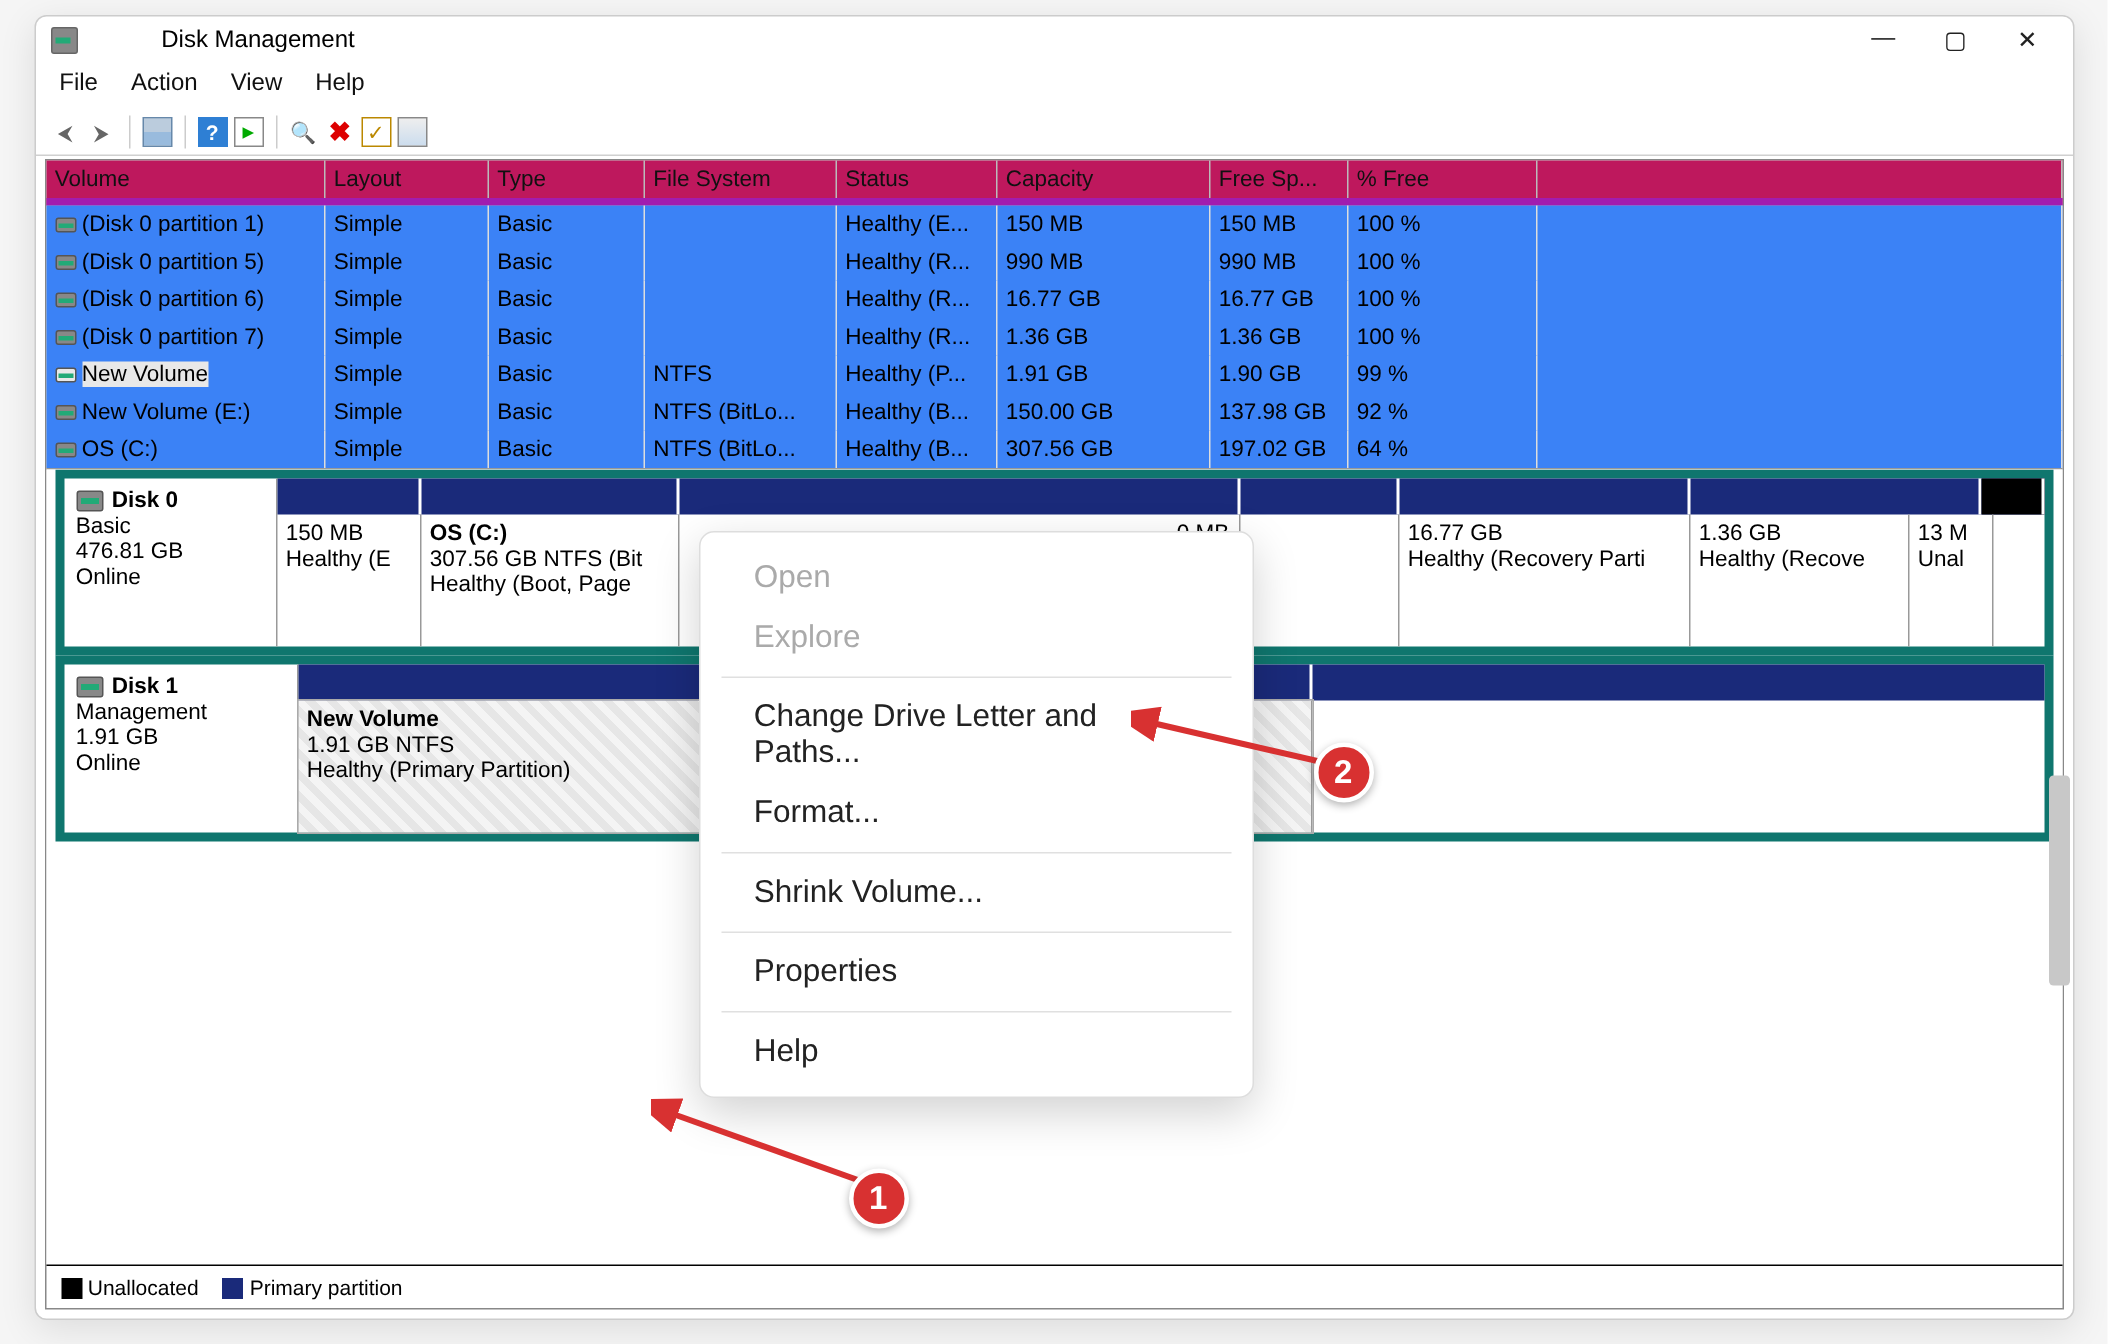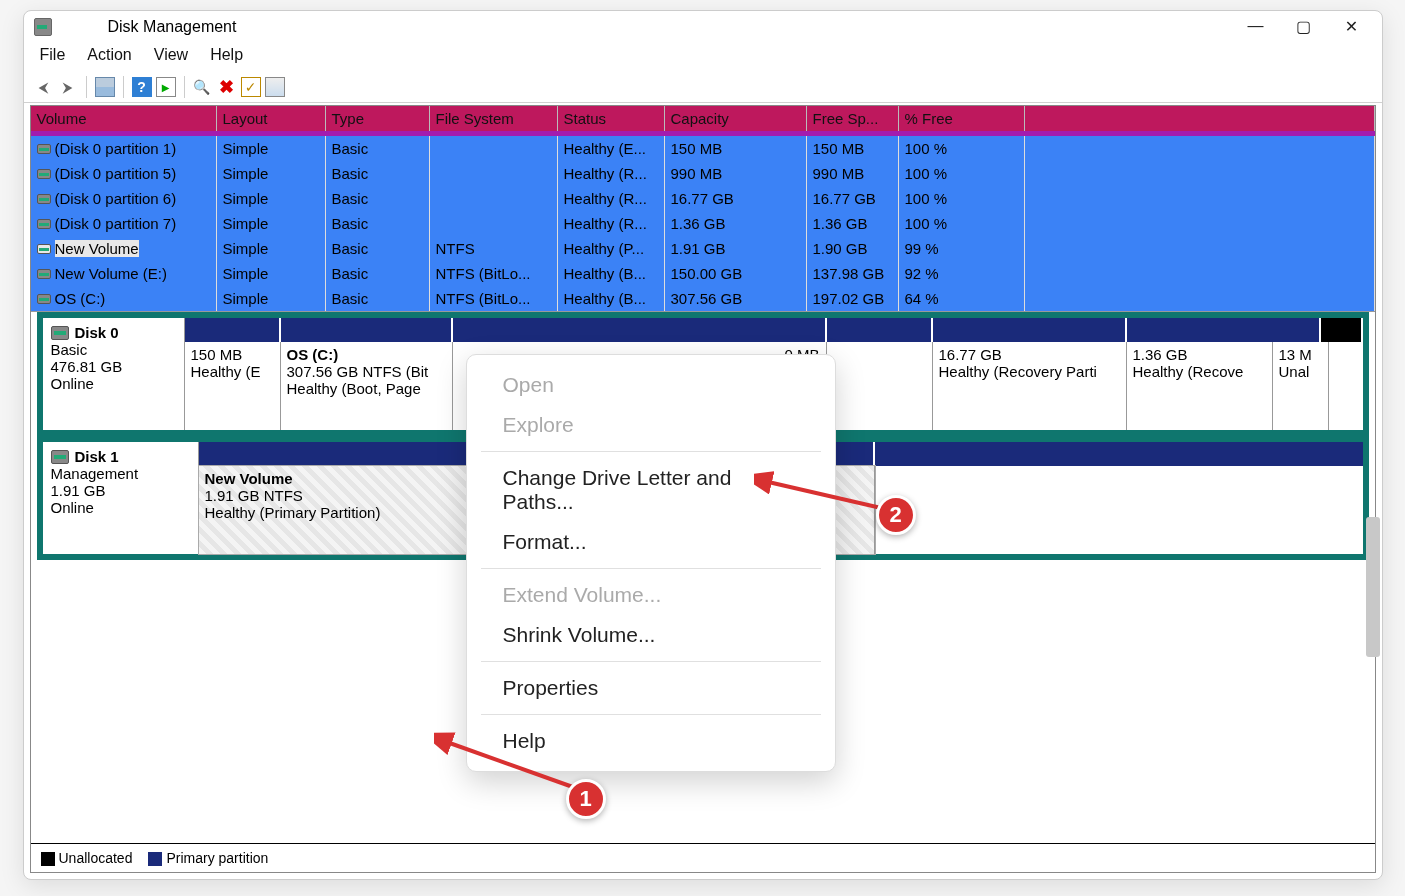--- a/index.html
+++ b/index.html
@@ -300,21 +300,20 @@
 
   </div>
 
   <div class="ctxmenu">
     <div class="item disabled">Open</div>
     <div class="item disabled">Explore</div>
     <hr>
     <div class="item">Change Drive Letter and Paths...</div>
     <div class="item">Format...</div>
     <hr>
-    <div class="item disabled">Extend Volume...</div>
     <div class="item">Shrink Volume...</div>
     <hr>
     <div class="item">Properties</div>
     <hr>
     <div class="item">Help</div>
   </div>
 
   <svg class="arrow-svg" style="left:410px; top:720px;" width="180" height="70">
     <defs>
         <marker id="ah1" markerWidth="10" markerHeight="10" refX="2" refY="3" orient="auto">

